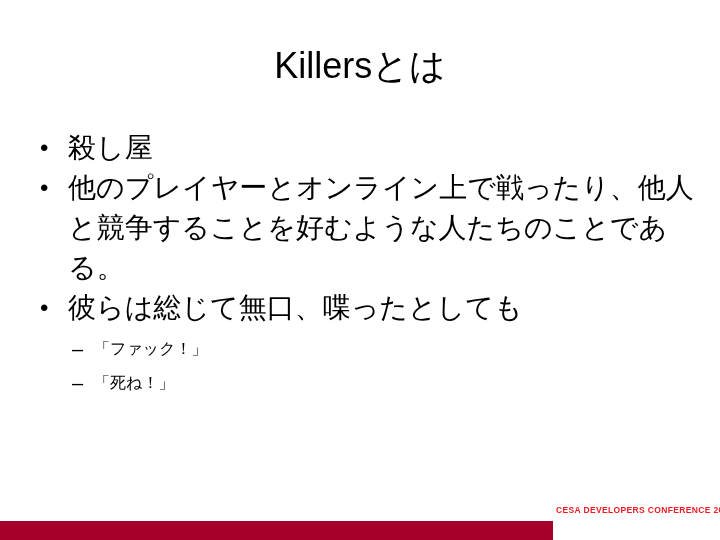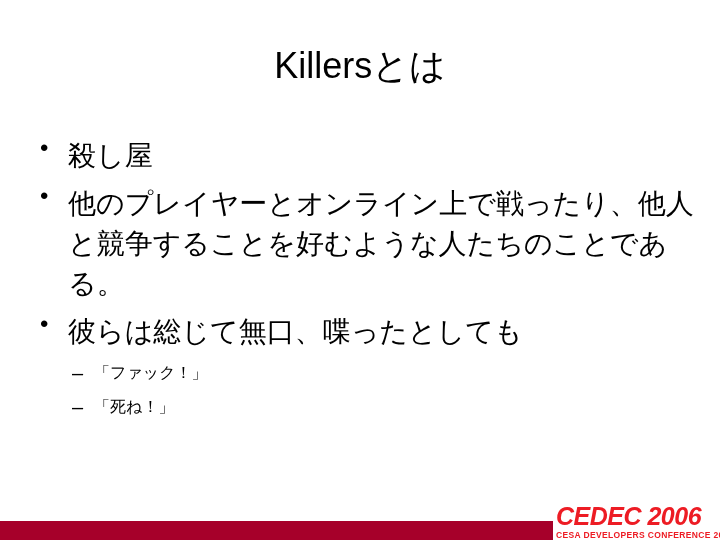--- a/index.html
+++ b/index.html
@@ -61,21 +61,20 @@
     font-size: 24px;
     line-height: 40px;
     box-sizing: border-box;
   }
   .bullet-text {
     flex: 1 1 auto;
     font-size: 28px;
     line-height: 40px;
     text-align: left;
     word-break: break-all;
-    margin-top: 8px;
   }
 
   
   .sub-row {
     display: flex;
     align-items: flex-start;
     font-size: 22px;
     line-height: 34px;
   }
   .sub-marker {
@@ -163,17 +162,16 @@
         <span class="sub-marker">–</span>
         <span class="sub-text">「死ね！」</span>
       </div>
     </div>
 
   </div>
 
   <div class="footer-bar" style="background: rgb(166, 0, 42);"></div>
 
   <div class="footer-logo">
-    <div class="logo-main" style="color: rgb(237, 28, 36);">CEDEC 2006</div>
     <div class="logo-sub" style="color: rgb(237, 28, 36);">CESA DEVELOPERS CONFERENCE 2006</div>
   </div>
 
 </div>
 
 </body></html>

